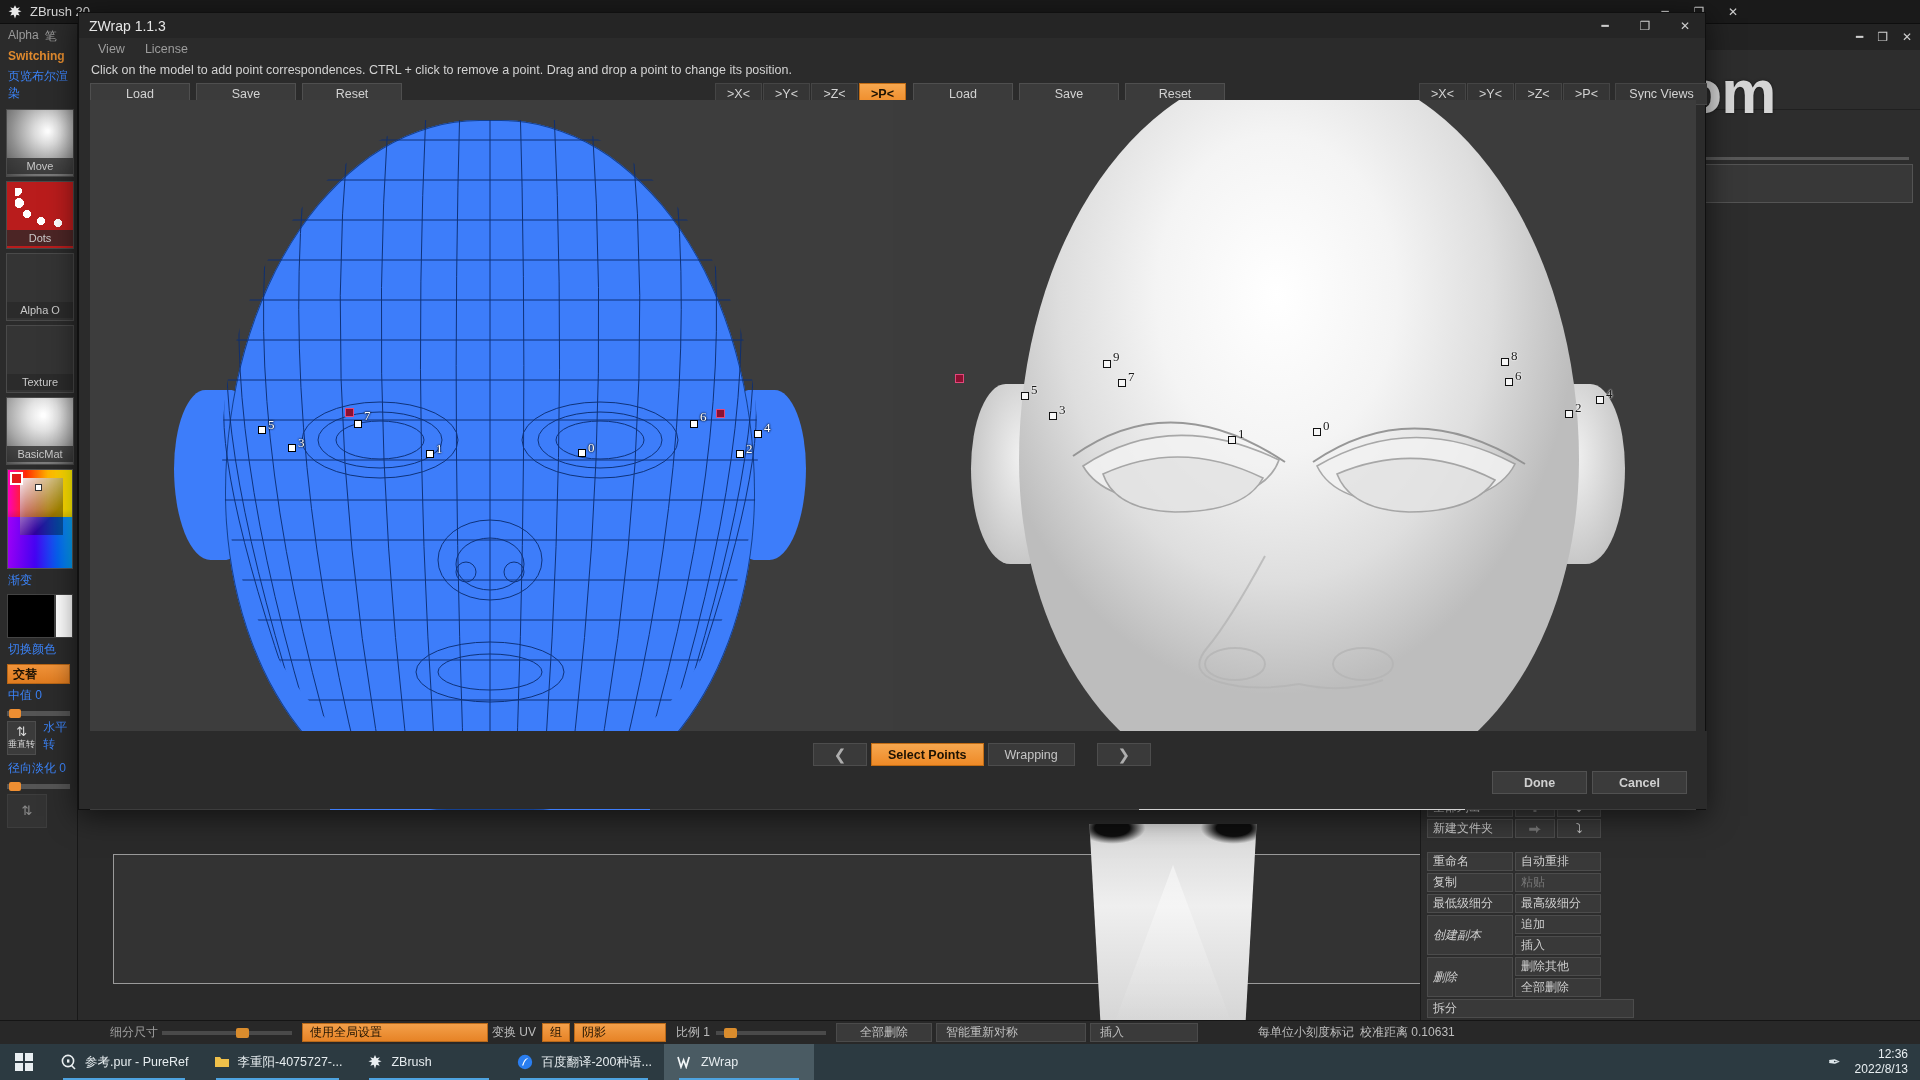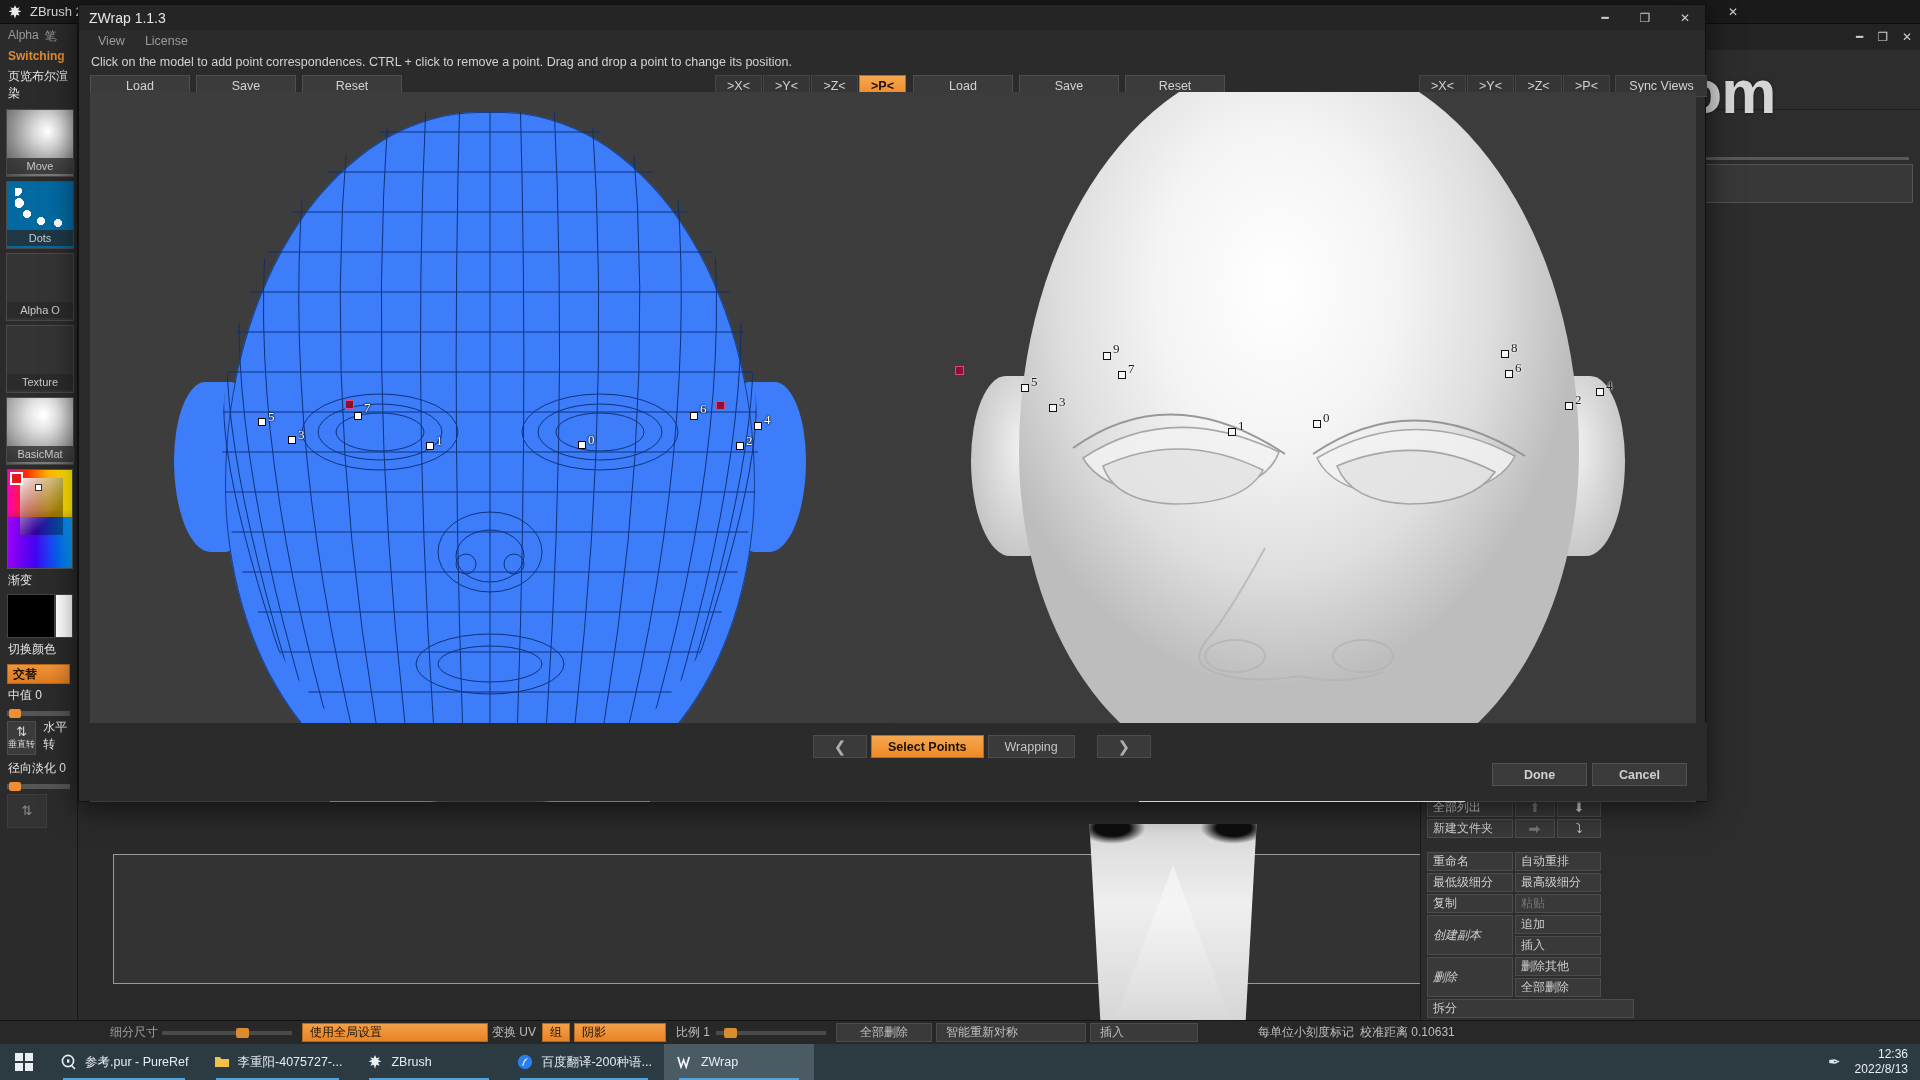--- a/index.html
+++ b/index.html
@@ -36,32 +36,32 @@
     color: #cfcfcf; font-size: 12px;
   }
 
   .zb-left {
     position: absolute; left: 0; top: 24px; width: 78px; bottom: 60px;
     background: #2b2b2b; border-right: 1px solid #181818;
     padding: 2px 4px; overflow: hidden;
   }
   .zb-left-row { display: flex; gap: 6px; font-size: 12px; color: #9a9a9a; padding: 2px 4px; }
   .zb-accent-text { color: #e08a2e; font-size: 12px; padding: 2px 4px; font-weight: bold; }
-  .zb-small-label { font-size: 12px; color: #e5e5e5; padding: 3px 4px; }
+  .zb-small-label { font-size: 12px; color: #3b82f6; padding: 3px 4px; }
   .zb-swatch {
     width: 68px; height: 68px; margin: 4px 2px 0 2px;
     background: #3a3a3a; border: 1px solid #4a4a4a; position: relative;
   }
   .zb-swatch .cap {
     position: absolute; bottom: 2px; left: 0; right: 0; height: 16px;
     background: rgba(40,40,40,.75); color: #c9c9c9; font-size: 11px;
     display: flex; align-items: center; justify-content: center; overflow: hidden;
   }
   .sw-move { background: radial-gradient(circle at 62% 32%, #fefefe 2%, #dcdcdc 22%, #8f8f8f 60%, #4a4a4a 100%); }
-  .sw-dots { background: #0369a1; }
+  .sw-dots { background: #b91c1c; }
   .sw-dots::before {
     content: ''; position: absolute; left: 8px; top: 6px; width: 50px; height: 40px;
     background:
       radial-gradient(circle 5px at 2px 3px, #fff 96%, transparent 100%),
       radial-gradient(circle 5px at 4px 15px, #fff 96%, transparent 100%),
       radial-gradient(circle 4px at 12px 26px, #fff 96%, transparent 100%),
       radial-gradient(circle 4px at 26px 33px, #fff 96%, transparent 100%),
       radial-gradient(circle 4px at 43px 35px, #fff 96%, transparent 100%);
   }
   .sw-blank { background: #343434; }
@@ -213,21 +213,21 @@
   .zr-btn.center { justify-content: center; padding-left: 0; }
   .zr-btn.dim { color: #767676; }
   .zr-btn.arrow { font-size: 13px; }
   .zr-pair { display: grid; grid-template-columns: 86px 86px; gap: 2px; margin-bottom: 2px; }
   .zr-stack { display: flex; flex-direction: column; gap: 2px; }
   .zr-tall { height: 40px; align-items: center; font-style: italic; }
   .zr-full { width: 207px; }
 
   
   .zwrap {
-    position: absolute; left: 78px; top: 4px; width: 1628px; height: 798px;
+    position: absolute; left: 78px; top: 12px; width: 1628px; height: 798px;
     background: #2b2b2b; border: 1px solid #101010;
     box-shadow: 0 6px 28px rgba(0,0,0,.6);
   }
   .zw-title {
     height: 25px; background: #252525; display: flex; align-items: center;
     padding-left: 10px; color: #e6e6e6; font-size: 14px; position: relative;
   }
   .zw-winbtns { position: absolute; right: 0; top: 0; height: 25px; display: flex; }
   .zw-wb { width: 40px; height: 25px; display: flex; align-items: center; justify-content: center; color: #cdcdcd; font-size: 12px; }
 
@@ -693,26 +693,26 @@
           <div class="zr-btn">新建文件夹</div>
           <div class="zr-btn center arrow dim">⮕</div>
           <div class="zr-btn center arrow">⤵</div>
         </div>
         <div style="height:12px"></div>
         <div class="zr-pair">
           <div class="zr-btn">重命名</div>
           <div class="zr-btn">自动重排</div>
         </div>
         <div class="zr-pair">
+          <div class="zr-btn">复制</div>
+          <div class="zr-btn dim">粘贴</div>
+        </div>
+        <div class="zr-pair">
           <div class="zr-btn">最低级细分</div>
           <div class="zr-btn">最高级细分</div>
-        </div>
-        <div class="zr-pair">
-          <div class="zr-btn">复制</div>
-          <div class="zr-btn dim">粘贴</div>
         </div>
         <div class="zr-pair">
           <div class="zr-btn zr-tall">创建副本</div>
           <div class="zr-stack">
             <div class="zr-btn">追加</div>
             <div class="zr-btn">插入</div>
           </div>
         </div>
         <div class="zr-pair">
           <div class="zr-btn zr-tall">删除</div>

